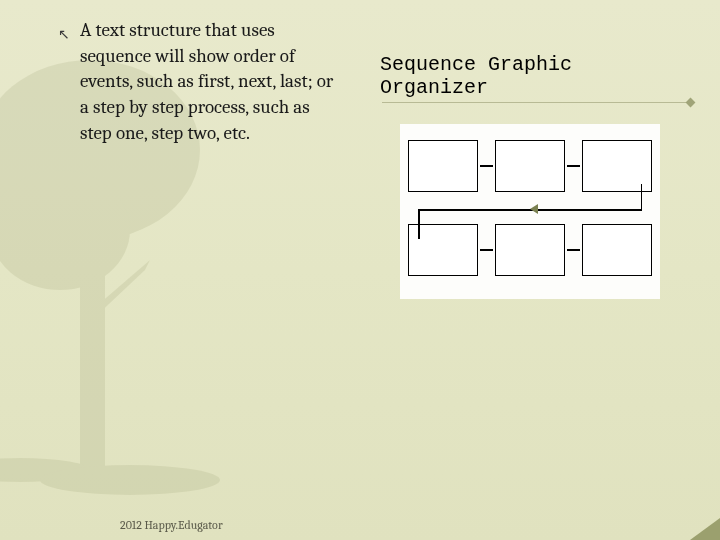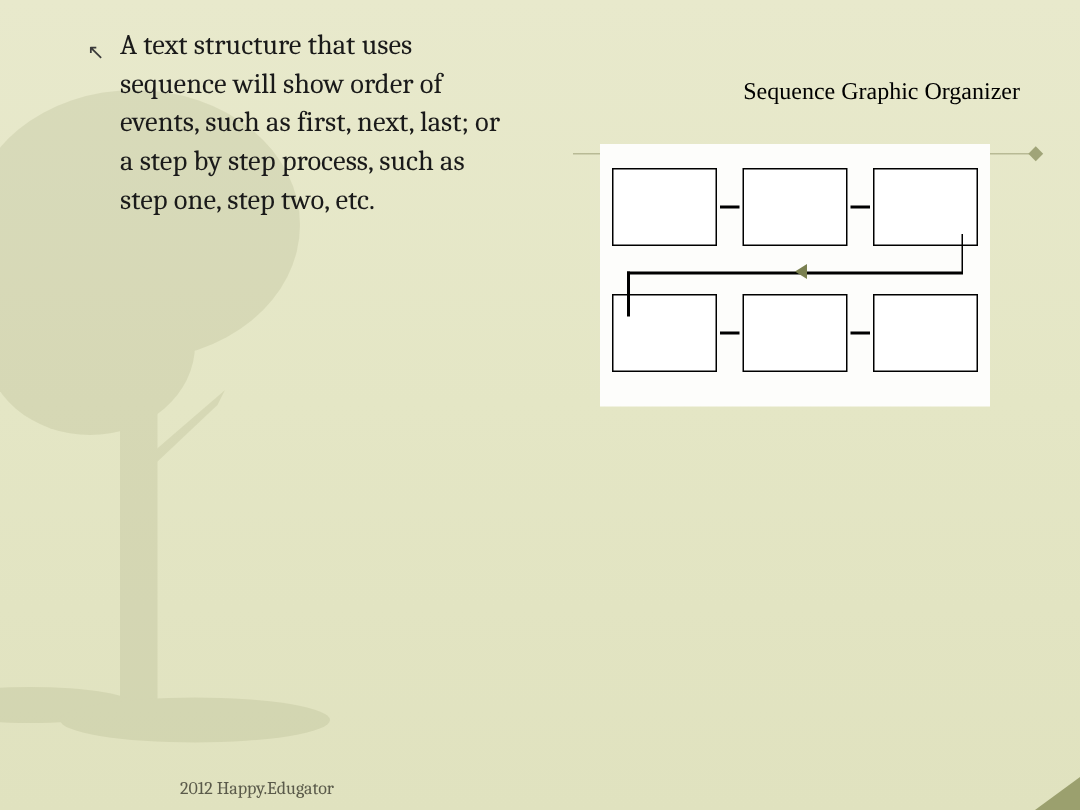--- a/index.html
+++ b/index.html
@@ -52,24 +52,24 @@
     font-size: 19px;
     line-height: 1.35;
     color: #1a1a1a;
     font-weight: 400;
   }
   .right-col {
     flex: 1;
     padding-top: 35px;
   }
   .organizer-label {
-    font-family: Liberation Serif, serif;
-    font-size: 16px;
+    font-family: Liberation Mono, monospace;
+    font-size: 20px;
     color: #000;
-    text-align: right;
+    text-align: left;
     margin-bottom: 25px;
   }
   .organizer-diagram {
     width: 260px;
     height: 175px;
     margin: 0 auto;
     position: relative;
     background: #fdfdfb;
     padding: 10px 8px;
   }

